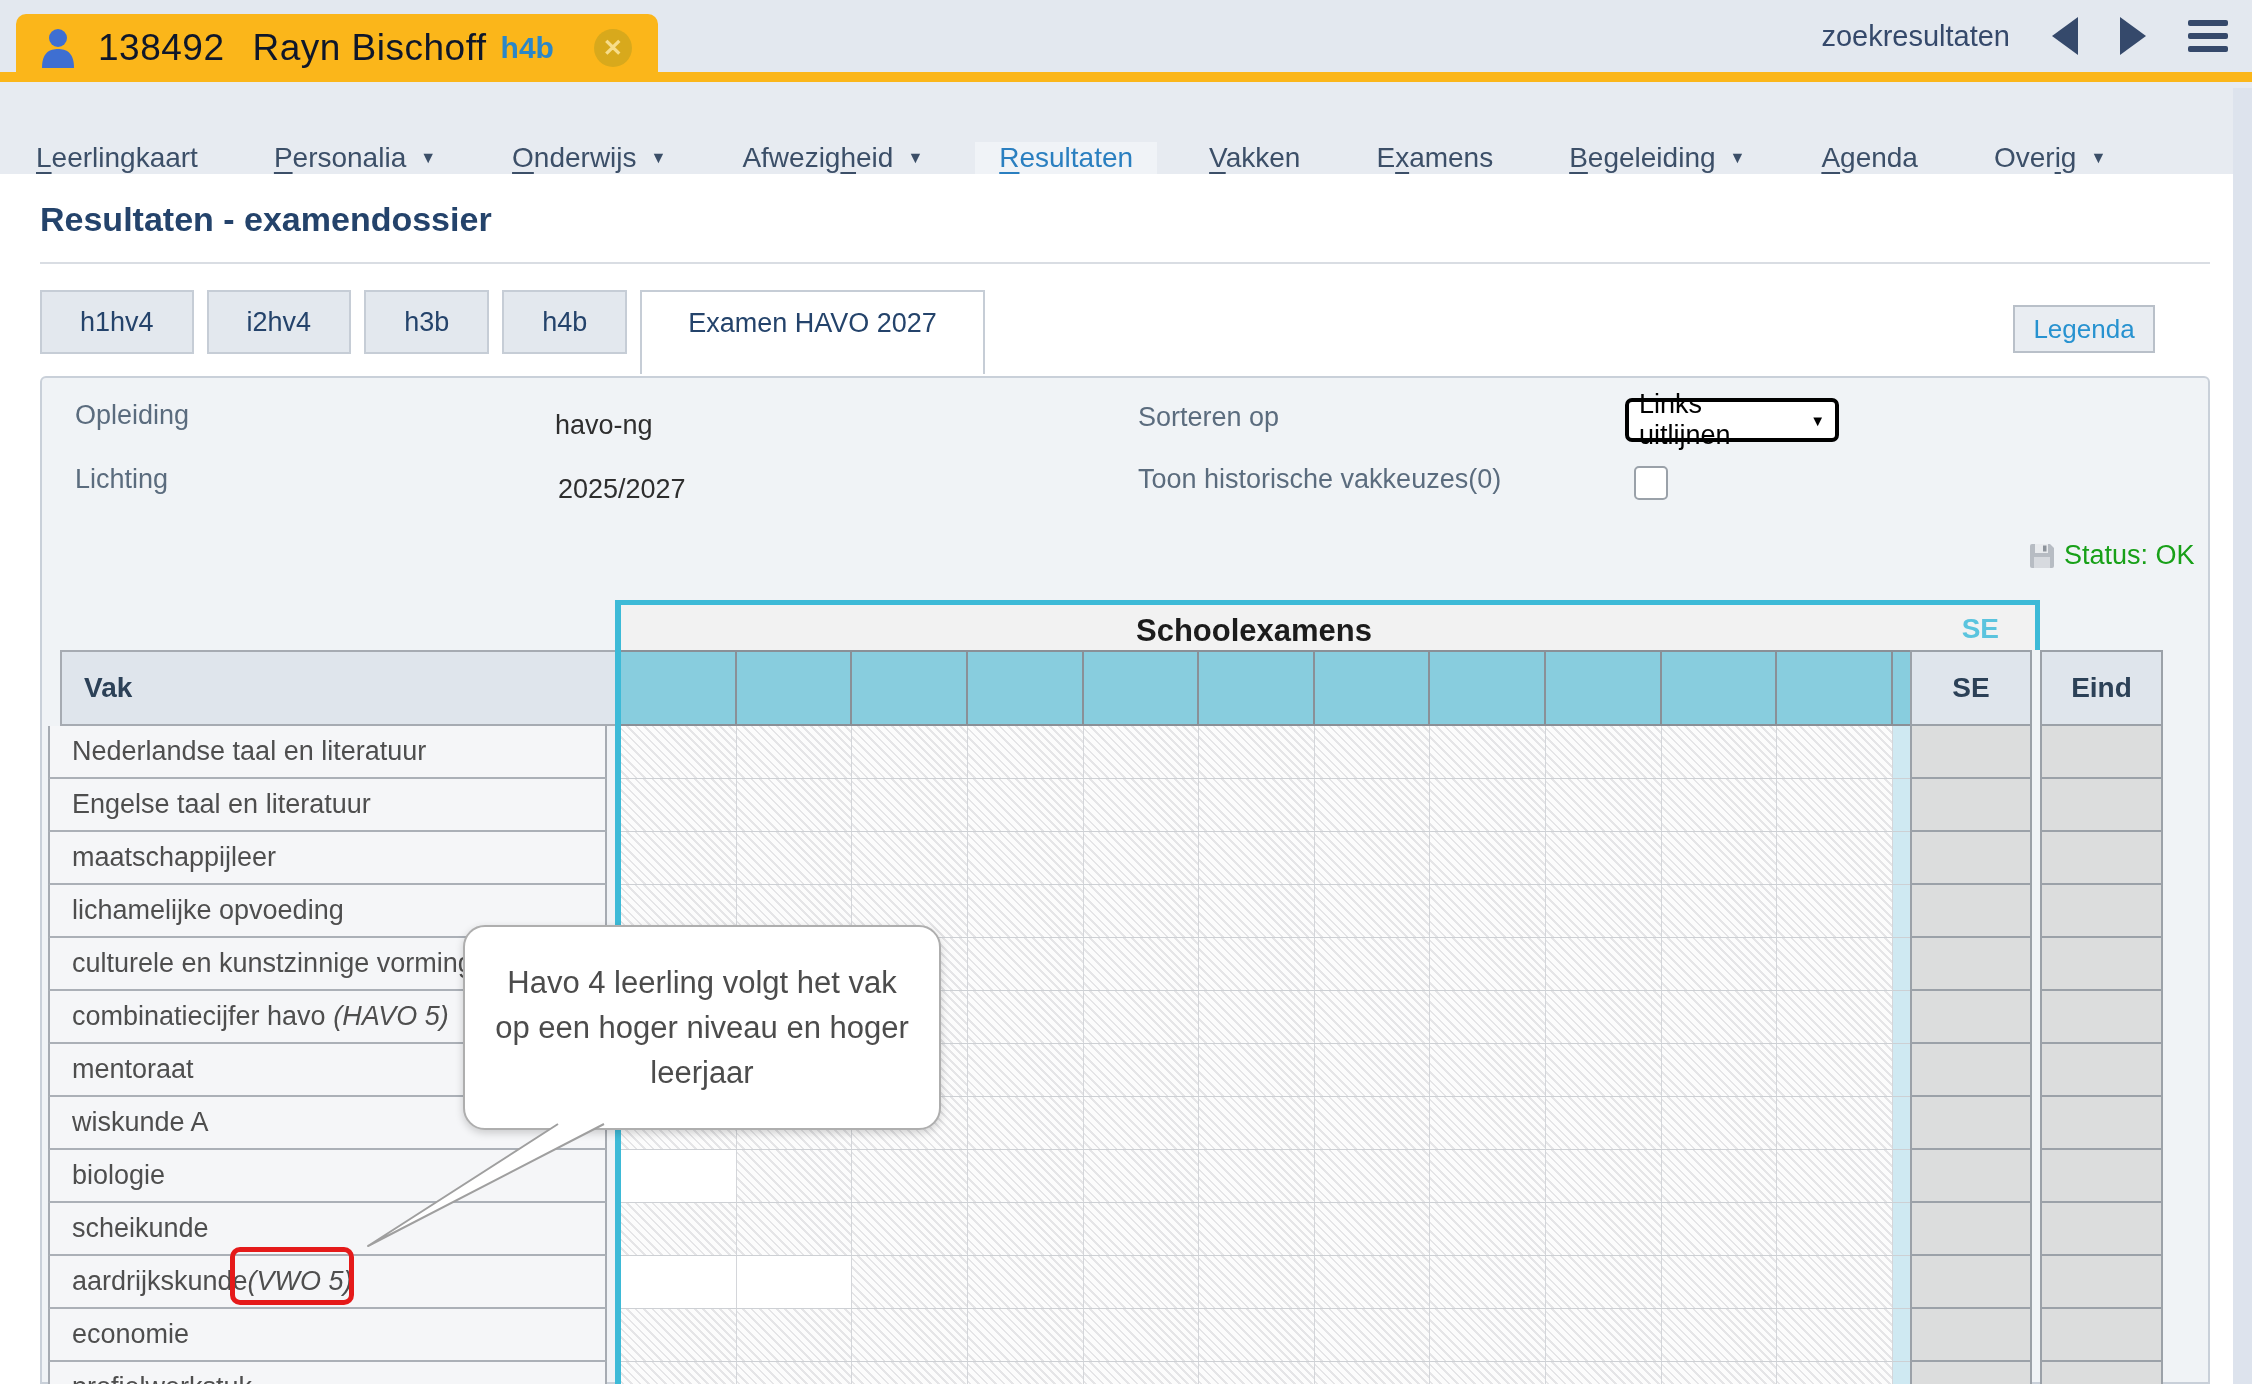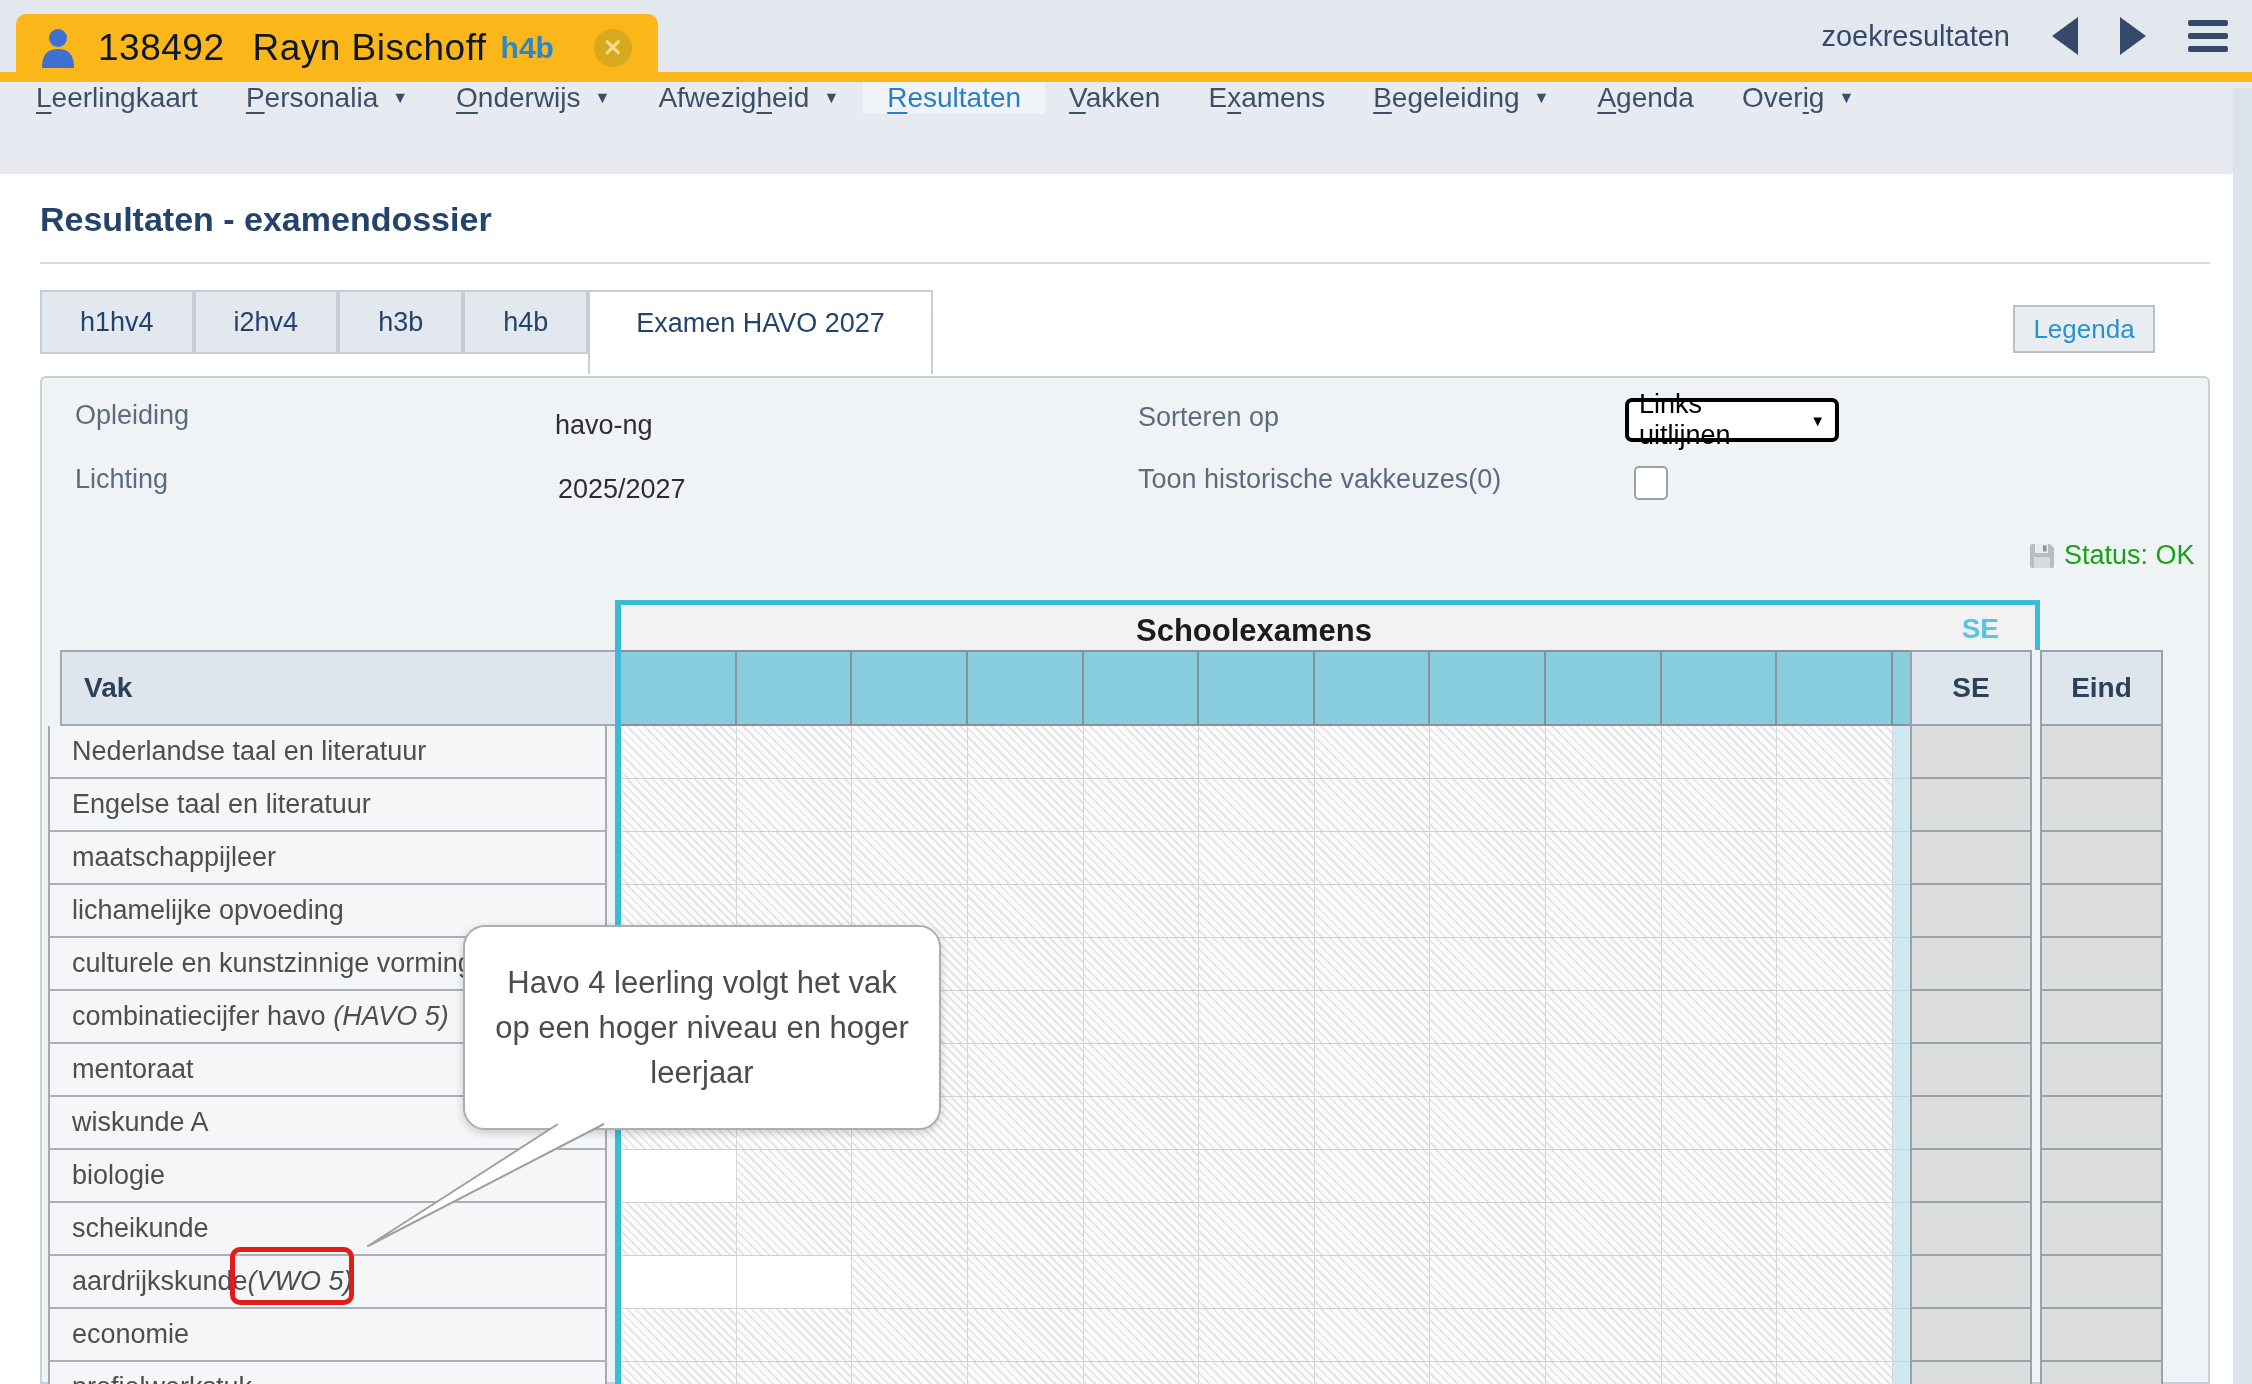--- a/index.html
+++ b/index.html
@@ -20,33 +20,33 @@
   .topbar-right{position:absolute;right:24px;top:0;height:72px;display:flex;align-items:center;gap:42px;}
   .search-label{font-size:29px;color:#35496b;}
   .nav-arrow{width:0;height:0;border-style:solid;}
   .arrow-left{border-width:19px 26px 19px 0;border-color:transparent #35496b transparent transparent;}
   .arrow-right{border-width:19px 0 19px 26px;border-color:transparent transparent transparent #35496b;}
   .hamburger{display:flex;flex-direction:column;gap:7px;}
   .hamburger span{display:block;width:40px;height:6px;background:#35496b;border-radius:2px;}
 
   
   .mainnav{position:absolute;left:0;top:82px;width:2252px;height:92px;background:#e7ebf1;
-      display:flex;align-items:flex-start;padding-left:12px;box-sizing:border-box;}
+      display:flex;align-items:flex-end;padding-left:12px;box-sizing:border-box;gap:28px;}
   .nav-item{display:flex;align-items:center;padding:0 24px;font-size:28px;color:#3c4f68;cursor:pointer;}
   .nav-item u{text-decoration:underline;text-underline-offset:5px;}
   .nav-item .dd{font-size:16px;margin-left:14px;color:#3c4f68;}
   .nav-item.active{background:#f0f3f7;color:#2a7fc0;}
 
   
   .page-title{position:absolute;left:40px;top:200px;font-size:34px;font-weight:bold;color:#24436b;}
   .title-rule{position:absolute;left:40px;top:262px;width:2170px;height:0;border-top:2px solid #d9dde3;}
 
   
   .tabs{position:absolute;left:40px;top:290px;height:90px;display:flex;align-items:flex-start;z-index:6;}
-  .tab{box-sizing:border-box;height:64px;line-height:60px;padding:0 38px;margin-right:0;
+  .tab{box-sizing:border-box;height:64px;line-height:60px;padding:0 38px;margin-right:13px;
       background:#e3e8ee;border:2px solid #c6cdd6;font-size:27px;color:#24436b;cursor:pointer;}
   .tab.active{height:84px;line-height:62px;padding:0 46px;background:#ffffff;border-bottom:none;z-index:7;}
 
   .legend-btn{position:absolute;left:2013px;top:305px;width:142px;height:48px;box-sizing:border-box;
       background:#e9edf2;border:2px solid #b9c0c9;color:#2792d0;font-size:26px;
       text-align:center;line-height:44px;z-index:6;cursor:pointer;}
 
   
   .panel{position:absolute;left:40px;top:376px;width:2170px;height:1008px;background:#f0f3f6;
       border:2px solid #c9d0d9;border-radius:6px 6px 0 0;box-sizing:border-box;z-index:1;}

